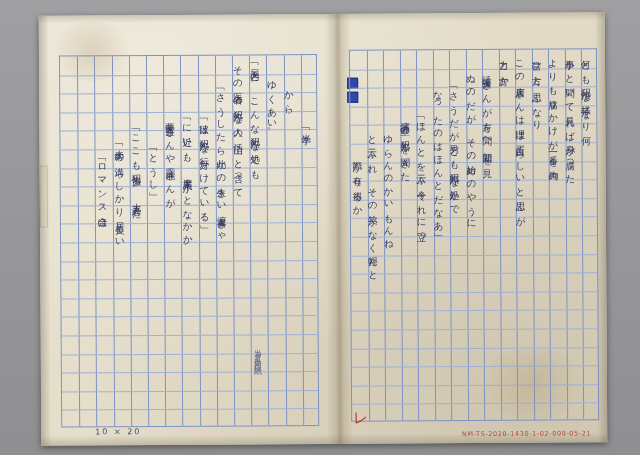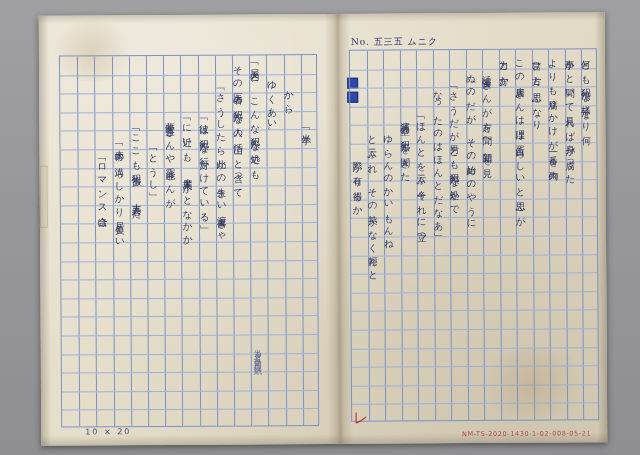--- a/index.html
+++ b/index.html
@@ -84,21 +84,21 @@
 
   .header-note{
     position:absolute;
     writing-mode:horizontal-tb;
     color:#2b2f63;
     font-family:"DejaVu Serif", serif;
     font-size:9px;
     letter-spacing:1px;
   }
   .footer-count{
-    position:absolute;left:34px;bottom:9px;
+    position:absolute;left:44px;bottom:9px;
     color:#4a4f72;font-size:8px;letter-spacing:2px;
     font-family:"DejaVu Sans", sans-serif;
   }
   .brand{
     position:absolute;
     writing-mode:vertical-rl;
     color:#4c5a8c;font-size:8px;letter-spacing:3px;
     font-family:"DejaVu Serif", serif;
     opacity:.85;
   }
@@ -127,21 +127,20 @@
 </style>
 </head>
 <body>
 
 <div id="page">
 
   <div class="sheet">
 
     <div class="mspage right">
 
-      <div class="header-note" style="left:6px;top:22px;">No.  五三五  ムニク</div>
 
       <div class="bluebox" style="left:2px;top:64px;"></div>
       <div class="bluebox" style="left:2px;top:78px;"></div>
 
       <div class="grid" style="left:4px;top:36px;width:248px;height:372px;">
         <div class="col" style="left:16.5px"></div>
           <div class="col" style="left:33px"></div>
         <div class="col" style="left:49.5px"></div>
           <div class="col" style="left:66px"></div>
         <div class="col" style="left:82.5px"></div>

